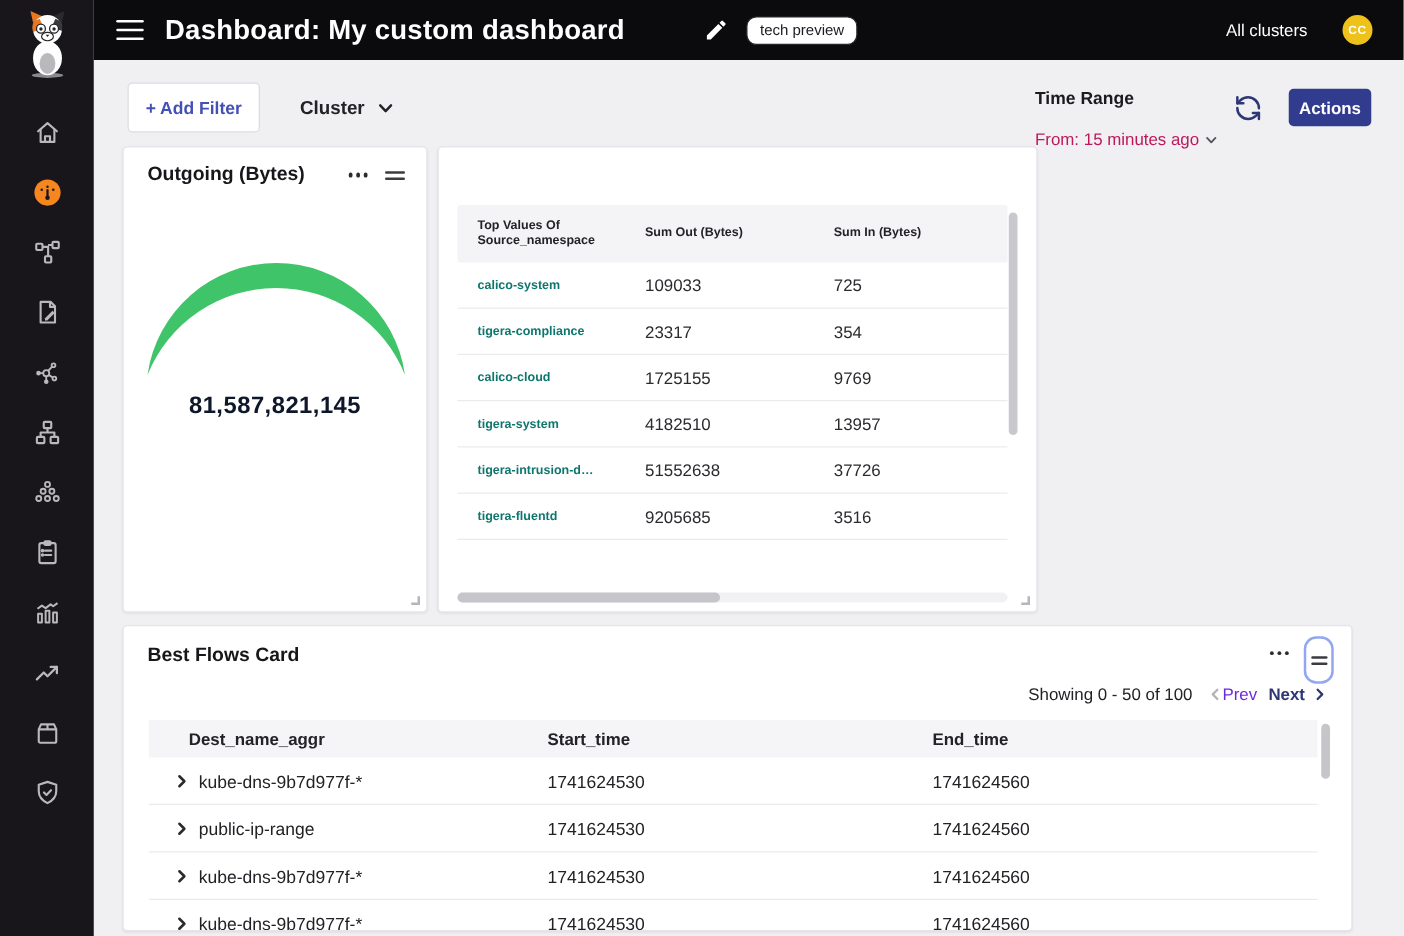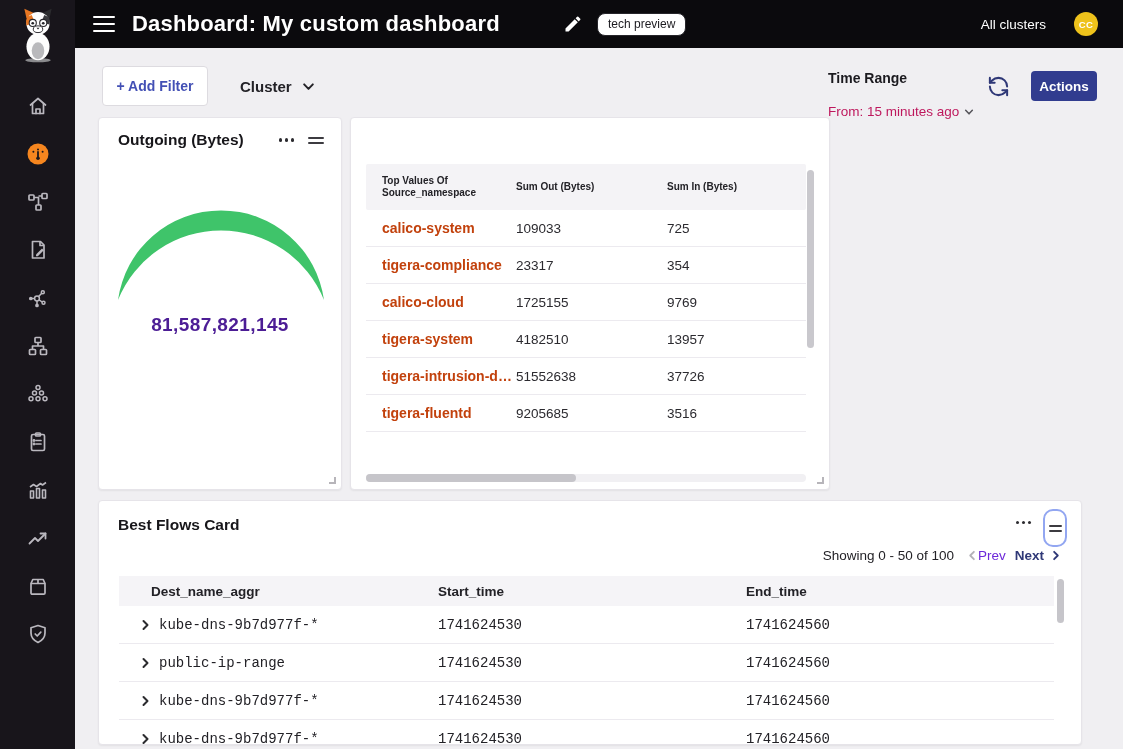--- a/index.html
+++ b/index.html
@@ -60,30 +60,30 @@
   .dots { display:flex; gap:2.5px; margin-right:14px; cursor:pointer; }
   .dots i { width:3.4px; height:3.4px; border-radius:50%; background:#2c2b30; display:block; }
   .drag { display:flex; flex-direction:column; gap:3px; width:16px; cursor:grab; }
   .drag i { height:2px; background:#3c3b40; border-radius:1px; display:block; }
   .rz { position:absolute; right:5px; bottom:5px; width:7px; height:7px;
         border-right:2px solid #b7b5ba; border-bottom:2px solid #b7b5ba; cursor:nwse-resize; }
 
   
   .gauge-svg { position:absolute; left:12px; top:72px; }
   .gauge-val { position:absolute; top:196px; left:0; width:100%; text-align:center;
-               font-size:19px; font-weight:700; color:#4c1d95; letter-spacing:.4px; }
+               font-size:19px; font-weight:700; color:#0f172a; letter-spacing:.4px; }
 
   
   .dv-table { position:absolute; left:15px; top:46px; width:440px; }
   .dv-head { display:grid; grid-template-columns:134px 151px 139px; padding-left:16px;
              background:#f4f3f6; min-height:46px; align-items:center; font-weight:700;
              font-size:10px; color:#232227; line-height:1.2; border-radius:2px; }
   .dv-row { display:grid; grid-template-columns:134px 151px 139px; padding-left:16px; height:37px;
             align-items:center; border-bottom:1px solid #eceaef; font-size:13.5px; color:#2b2a2f; }
-  .ns-link { color:#c2410c; font-weight:700; font-size:14px; cursor:pointer; white-space:nowrap;
+  .ns-link { color:#0f766e; font-weight:700; font-size:10px; cursor:pointer; white-space:nowrap;
              overflow:hidden; }
   .dv-vthumb { position:absolute; left:456px; top:52px; width:7px; height:178px;
                background:#c9c8cd; border-radius:4px; cursor:pointer; }
   .dv-hscroll { position:absolute; left:15px; top:356px; width:440px; height:8px;
                 background:#f1f0f3; border-radius:4px; cursor:pointer; }
   .dv-hthumb { width:210px; height:8px; background:#c6c5ca; border-radius:4px; cursor:pointer; }
 
   
   .bf-head-row { position:absolute; top:8px; left:19px; right:14px; display:flex; align-items:flex-start; }
   .bf-title { flex:1; padding-top:7px; font-size:15.5px; font-weight:700; color:#17161a; }
@@ -93,21 +93,21 @@
   .ring .drag { width:13px; }
   .bf-pg { position:absolute; top:47px; right:20px; display:flex; align-items:center; gap:9px;
            font-size:13.5px; }
   .pg-showing { color:#232227; margin-right:4px; }
   .pg-prev { display:flex; align-items:center; gap:0; color:#6d28d9; cursor:default; }
   .pg-next { display:flex; align-items:center; gap:6px; color:#2f3877; font-weight:700; cursor:pointer; }
   .bf-table { position:absolute; left:20px; top:75px; width:935px; }
   .bf-thead { display:grid; grid-template-columns:287px 308px 1fr; padding-left:32px; height:30px;
               align-items:center; background:#f5f4f7; font-weight:700; font-size:13.5px; color:#232227; }
   .bf-row { display:grid; grid-template-columns:20px 279px 308px 1fr; padding-left:20px; height:38px;
-            align-items:center; border-bottom:1px solid #eceaef; font-size:14px; color:#222126; cursor:pointer;font-family:Liberation Mono, monospace; }
+            align-items:center; border-bottom:1px solid #eceaef; font-size:14px; color:#222126; cursor:pointer; }
   .bf-chev { width:12px; height:12px; color:#2b2b2e; }
   .bf-vthumb { position:absolute; left:958px; top:78px; width:7px; height:44px;
                background:#c6c5ca; border-radius:4px; cursor:pointer; }
   svg { display:block; }
 </style>
 </head>
 <body>
 
 <div class="screen">
 

